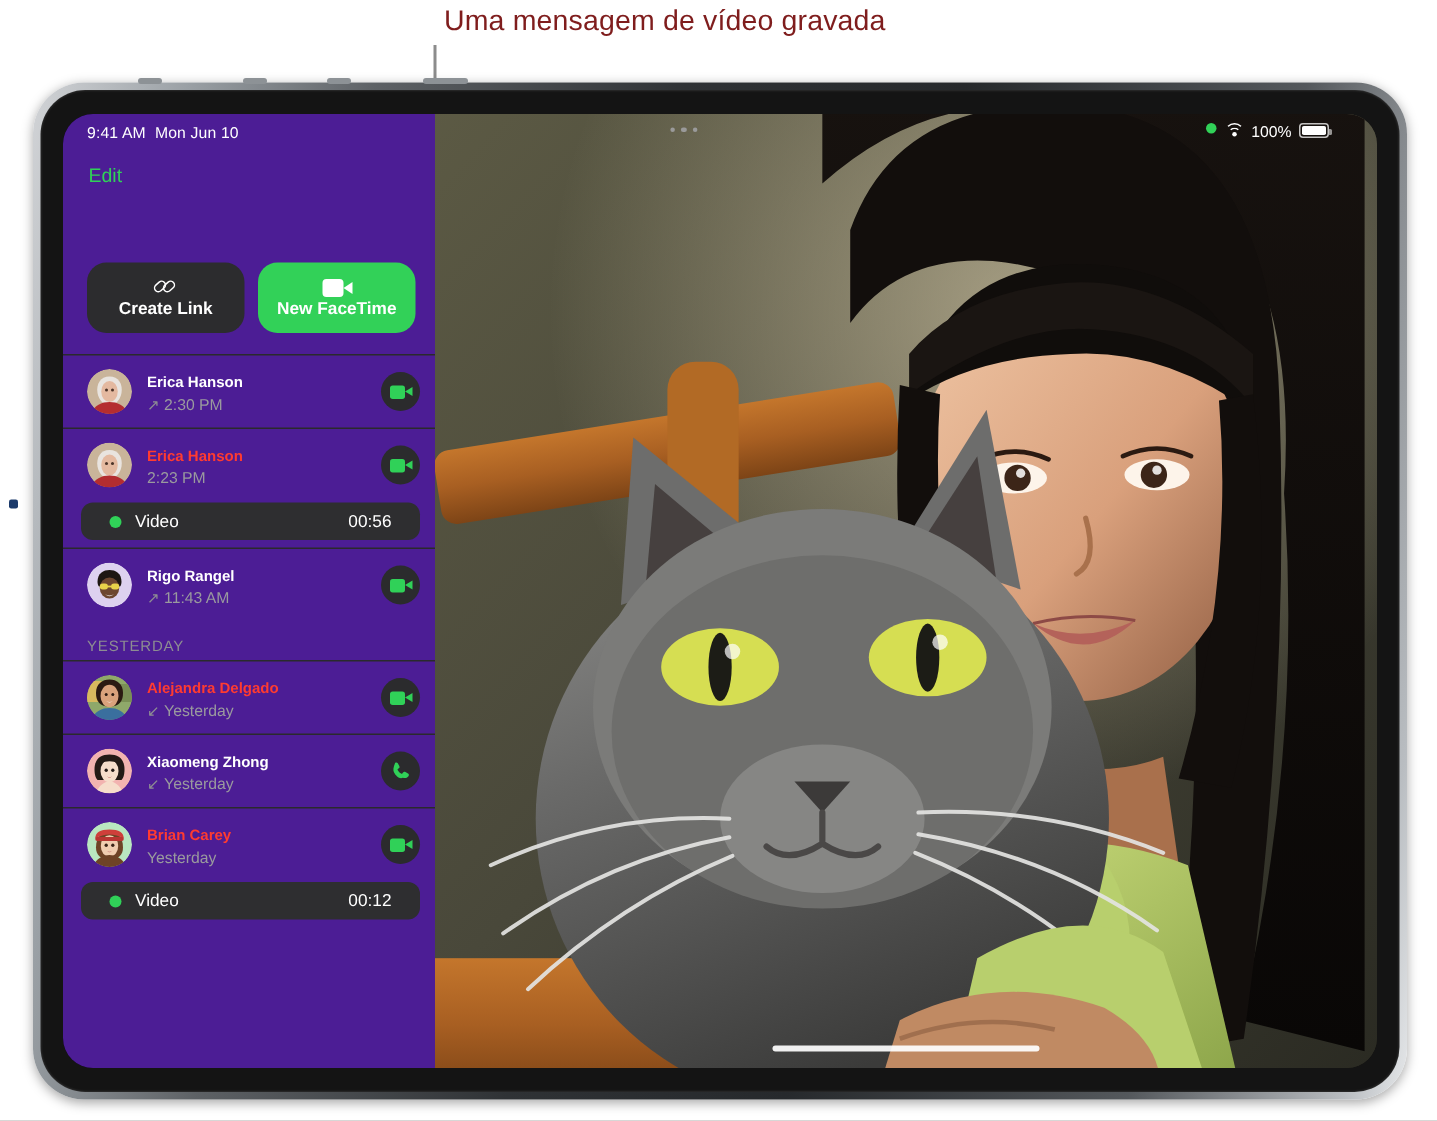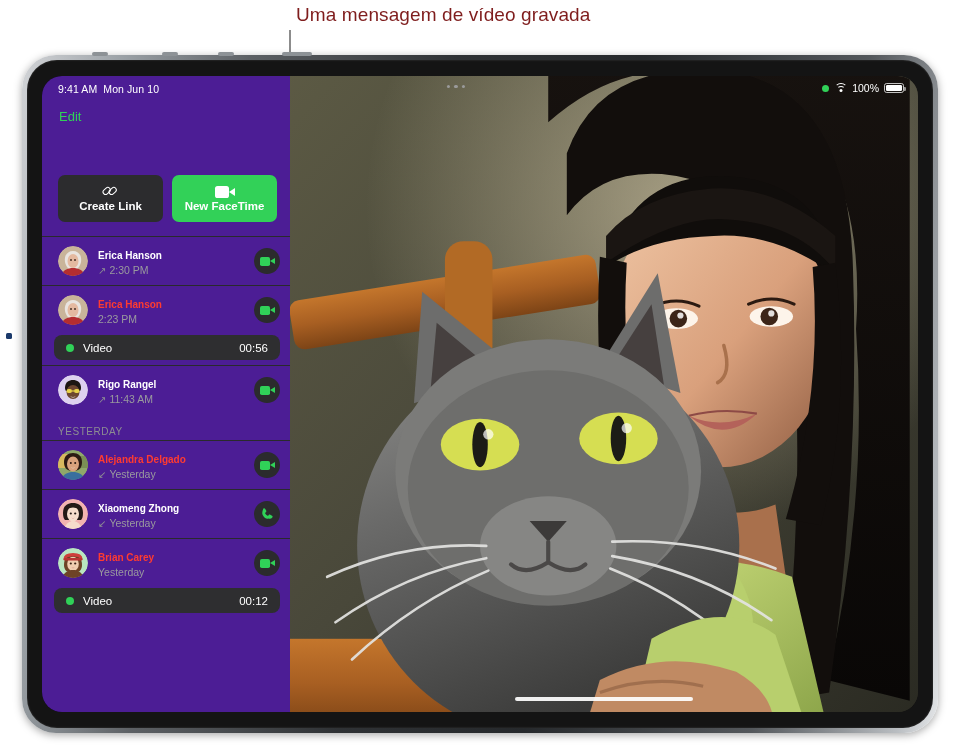--- a/index.html
+++ b/index.html
@@ -46,22 +46,22 @@
     position:absolute; left:15px; top:16px; right:15px; bottom:16px;
     border-radius:20px; background:#000; overflow:hidden;
   }
 
   
   .statusbar {
     position:absolute; left:0; top:0; width:100%; height:26px; z-index:6;
     color:#fff; font-size:10.5px; font-weight:normal;
   }
   .sb-time { position:absolute; left:16px; top:7px; letter-spacing:.1px; }
-  .sb-right { position:absolute; right:14px; top:6px; display:flex;
-    align-items:center; gap:5px; }
+  .sb-right { position:absolute; right:32px; top:6px; display:flex;
+    align-items:flex-start; gap:5px; }
   .green-dot { width:7px; height:7px; border-radius:50%; background:#31d158; }
   .wifi { width:13px; height:10px; position:relative; }
   .wifi i { position:absolute; left:50%; transform:translateX(-50%);
     border:1.4px solid #fff; border-bottom:none;
     border-left-color:transparent; border-right-color:transparent;
     border-radius:50% 50% 0 0 / 100% 100% 0 0; }
   .wifi i:nth-child(1){ width:13px; height:6px; top:0; }
   .wifi i:nth-child(2){ width:8px;  height:4px; top:3px; }
   .wifi i:nth-child(3){ width:3px;  height:3px; top:6px; background:#fff;
     border-radius:50%; border:none; }
@@ -84,21 +84,21 @@
   .sidebar {
     position:absolute; left:0; top:0; width:248px; height:100%;
     background:#4c1d95; overflow:hidden; z-index:4;
   }
   .edit-btn { position:absolute; left:17px; top:33px; font-size:13px;
     color:#30d158; }
   .app-title { position:absolute; left:16px; top:52px; font-size:29px;
     font-weight:bold; color:#fff; letter-spacing:-.4px; }
 
   .action-row { position:absolute; left:16px; top:99px; display:flex; gap:9px; }
-  .act-btn { width:105px; height:47px; border-radius:7px;
+  .act-btn { width:105px; height:47px; border-radius:13px;
     display:flex; flex-direction:column; align-items:center;
     justify-content:center; gap:2px; }
   .act-btn.grey { background:#2c2c2e; }
   .act-btn.green { background:#32d158; }
   .act-label { font-size:11.5px; font-weight:bold; color:#fff; }
   .act-btn.green .act-label { color:#fff; }
   .ic-link { width:18px; height:13px; position:relative; display:block; }
   .ic-link i { position:absolute; width:9px; height:5.5px;
     border:1.6px solid #fff; border-radius:3px; }
   .ic-link i:nth-child(1){ left:0; top:3px; transform:rotate(-42deg); }
@@ -135,21 +135,21 @@
   .gcam i { position:absolute; left:0; top:0; width:10px; height:9px;
     background:#30d158; border-radius:1.8px; }
   .gcam u { position:absolute; right:0; top:1.5px; width:0; height:0;
     border-top:3px solid transparent; border-bottom:3px solid transparent;
     border-right:5px solid #30d158; }
   .gphone { width:14px; height:14px; color:#30d158; font-size:14px;
     line-height:14px; text-align:center; }
 
   .pill-wrap { padding:1px 10px 5px 12px; }
   .pill { height:25px; background:#2e2e30; border-radius:8px;
-    display:flex; align-items:center; padding:0 12px; }
+    display:flex; align-items:center; padding:0 19px; }
   .pill-dot { width:8px; height:8px; border-radius:50%; background:#30d158;
     margin-right:9px; flex:0 0 8px; }
   .pill-label { font-size:11.5px; color:#fff; flex:1; }
   .pill-dur { font-size:11.5px; color:#fff; }
 
   
   .video-pane { position:absolute; left:248px; top:0; right:0; height:100%;
     overflow:hidden; background:#2b2a22; }
   .vp-svg { display:block; width:100%; height:100%; }
   .home-ind { position:absolute; bottom:11px; left:50%;

